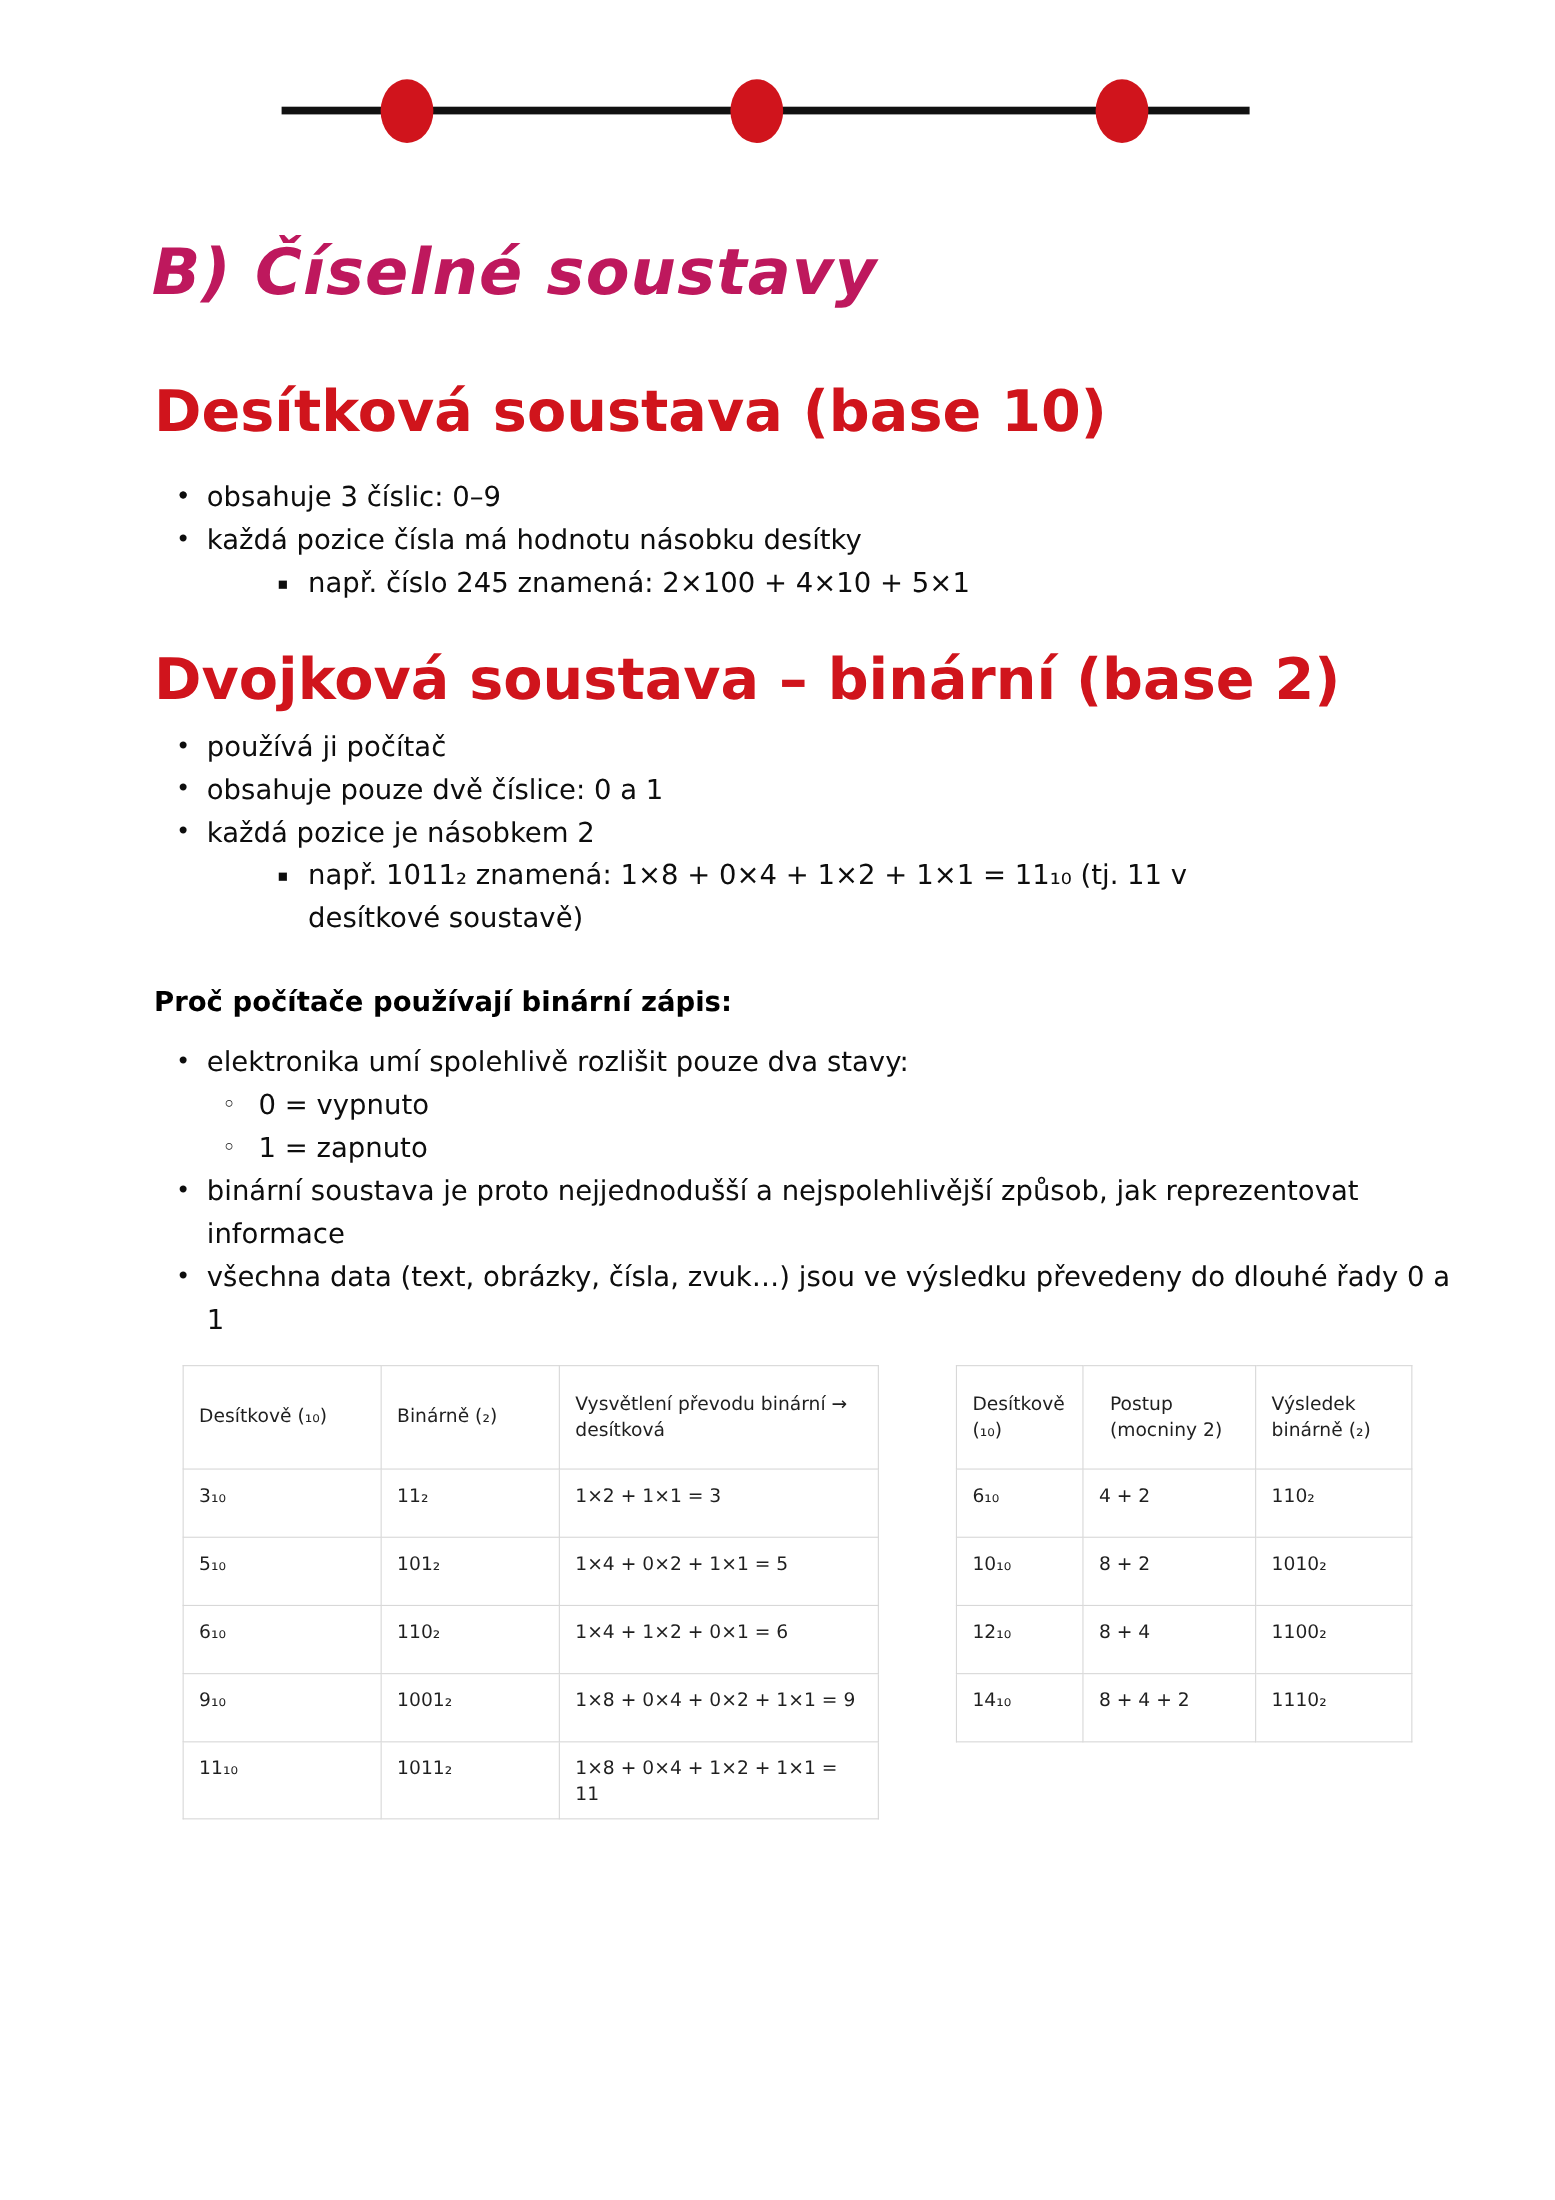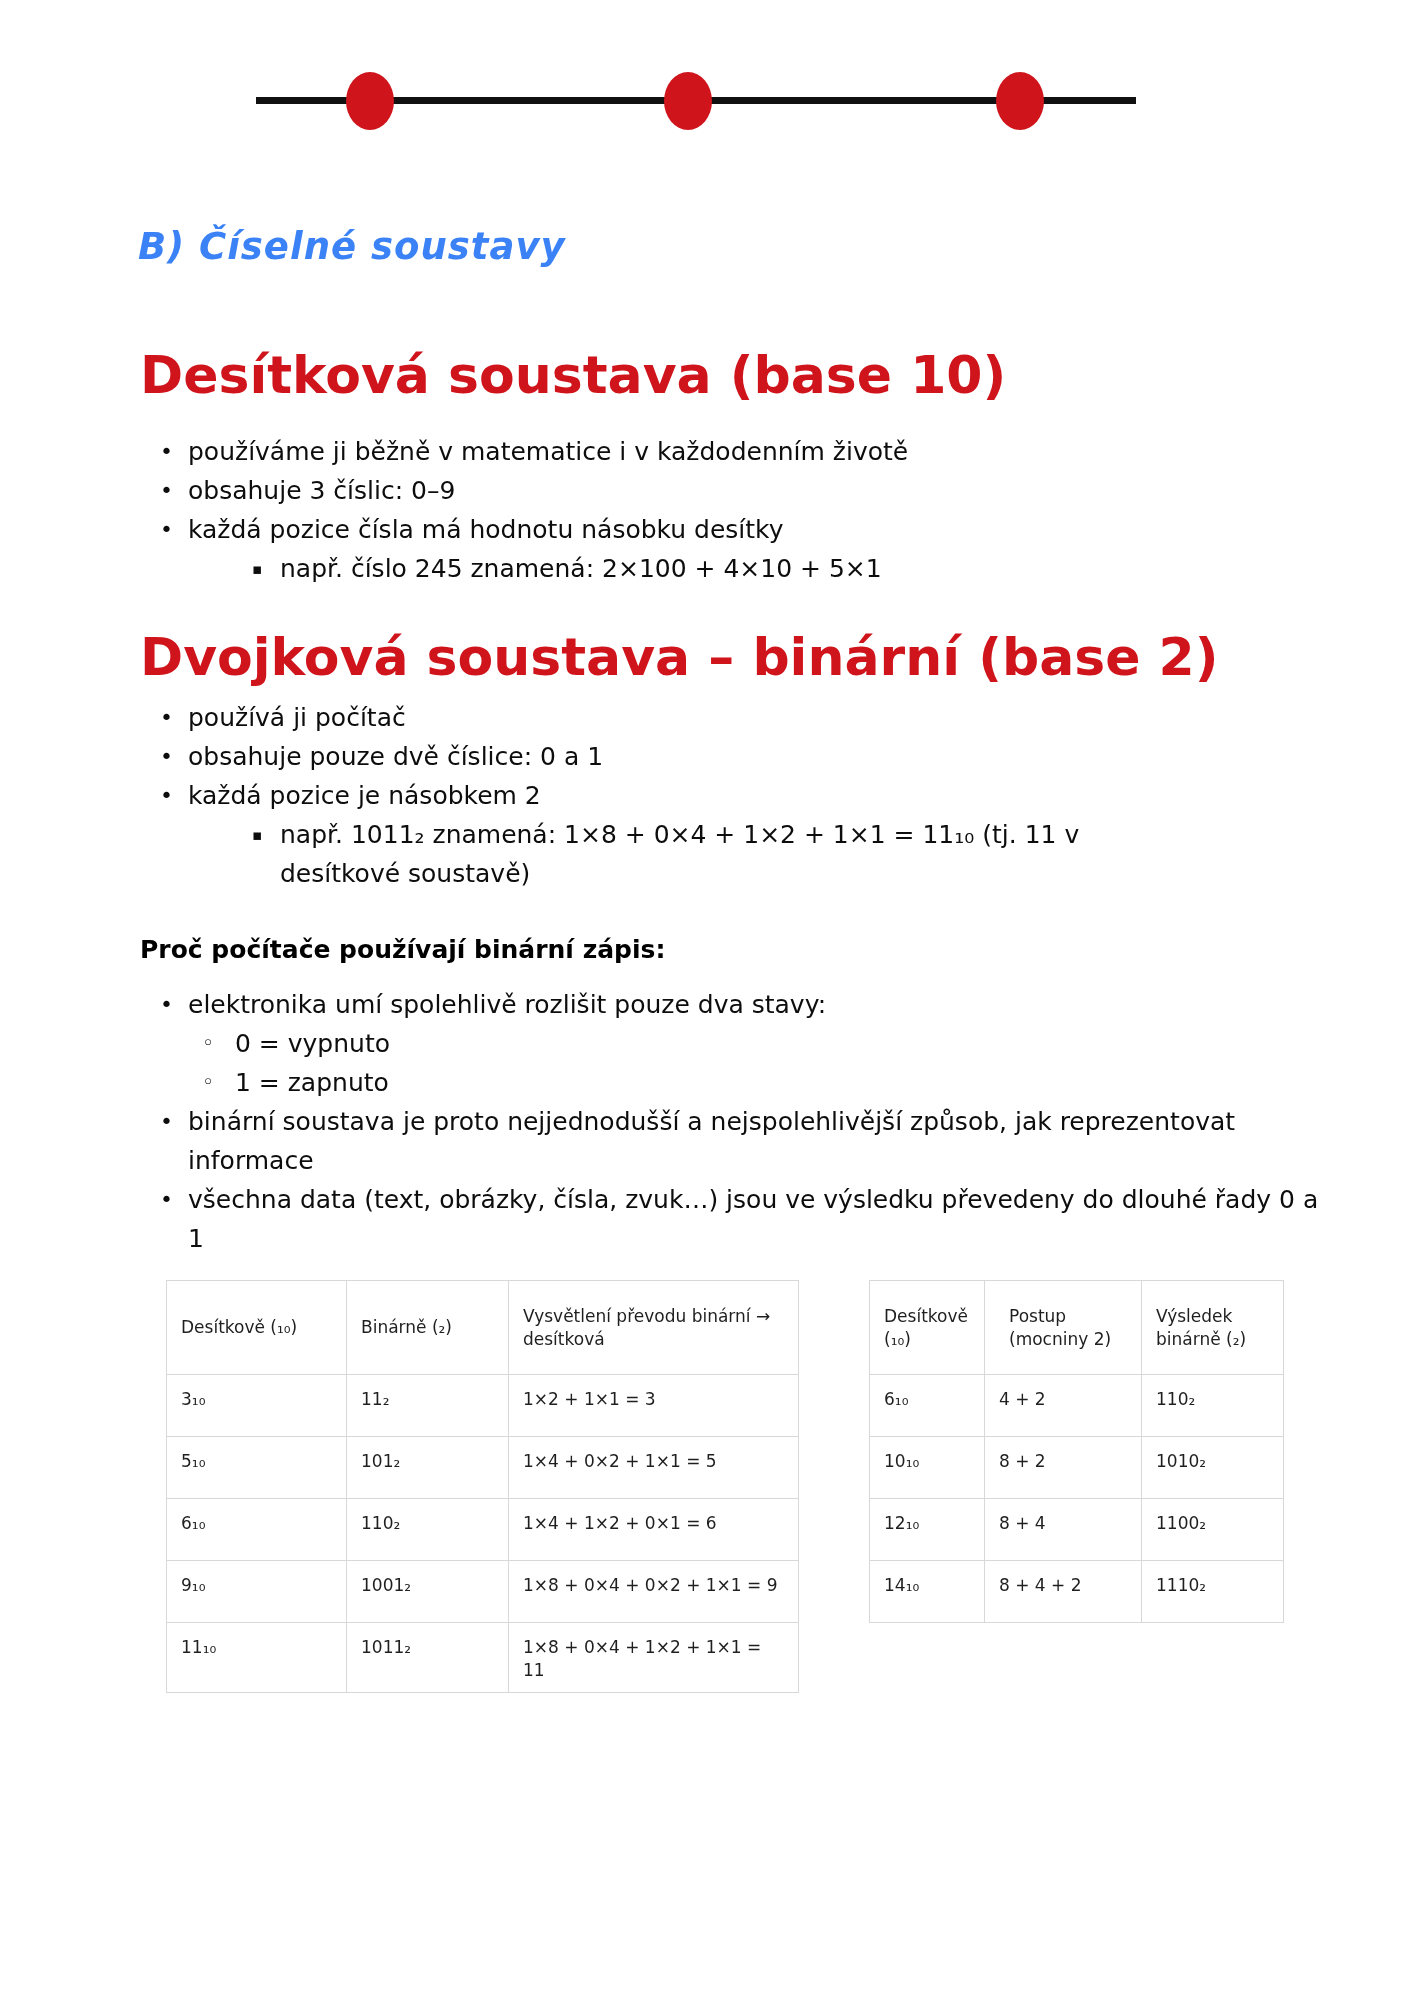--- a/index.html
+++ b/index.html
@@ -15,25 +15,25 @@
   
   .decor{position:relative;margin:70px 0 0 256px;width:880px;height:62px;}
   .decor-line{position:absolute;left:0;right:0;top:27px;height:7px;background:#111111;}
   .decor-dot{position:absolute;top:2px;width:48px;height:58px;border-radius:50%;background:#d0141c;transform:translateX(-50%);}
   .decor-dot.d1{left:12.9%;}
   .decor-dot.d2{left:49.1%;}
   .decor-dot.d3{left:86.8%;}
 
   h1.title{
     margin:80px 0 0 138px;
-    font-size:37px;
+    font-size:58px;
     line-height:70px;
     font-weight:bold;
     font-style:italic;
-    color:#3b82f6;
+    color:#be185d;
     letter-spacing:1px;
   }
   h2.section-heading{
     margin:70px 0 0 140px;
     font-size:52px;
     line-height:46px;
     font-weight:bold;
     color:#d0141c;
   }
   h2.tight{margin-top:46px;}
@@ -106,21 +106,20 @@
     <div class="decor-dot d2"></div>
     <div class="decor-dot d3"></div>
   </div>
 
   <h1 class="title">B) Číselné soustavy</h1>
 
   <h2 class="section-heading">Desítková soustava (base 10)</h2>
   <ul class="bullets">
     <li>
       <span class="marker round">•</span>
-      <span class="text">používáme ji běžně v matematice i v každodenním životě</span>
     </li>
     <li>
       <span class="marker round">•</span>
       <span class="text">obsahuje 3 číslic: 0–9</span>
     </li>
     <li>
       <span class="marker round">•</span>
       <span class="text">každá pozice čísla má hodnotu násobku desítky</span>
     </li>
     <li class="sub">

